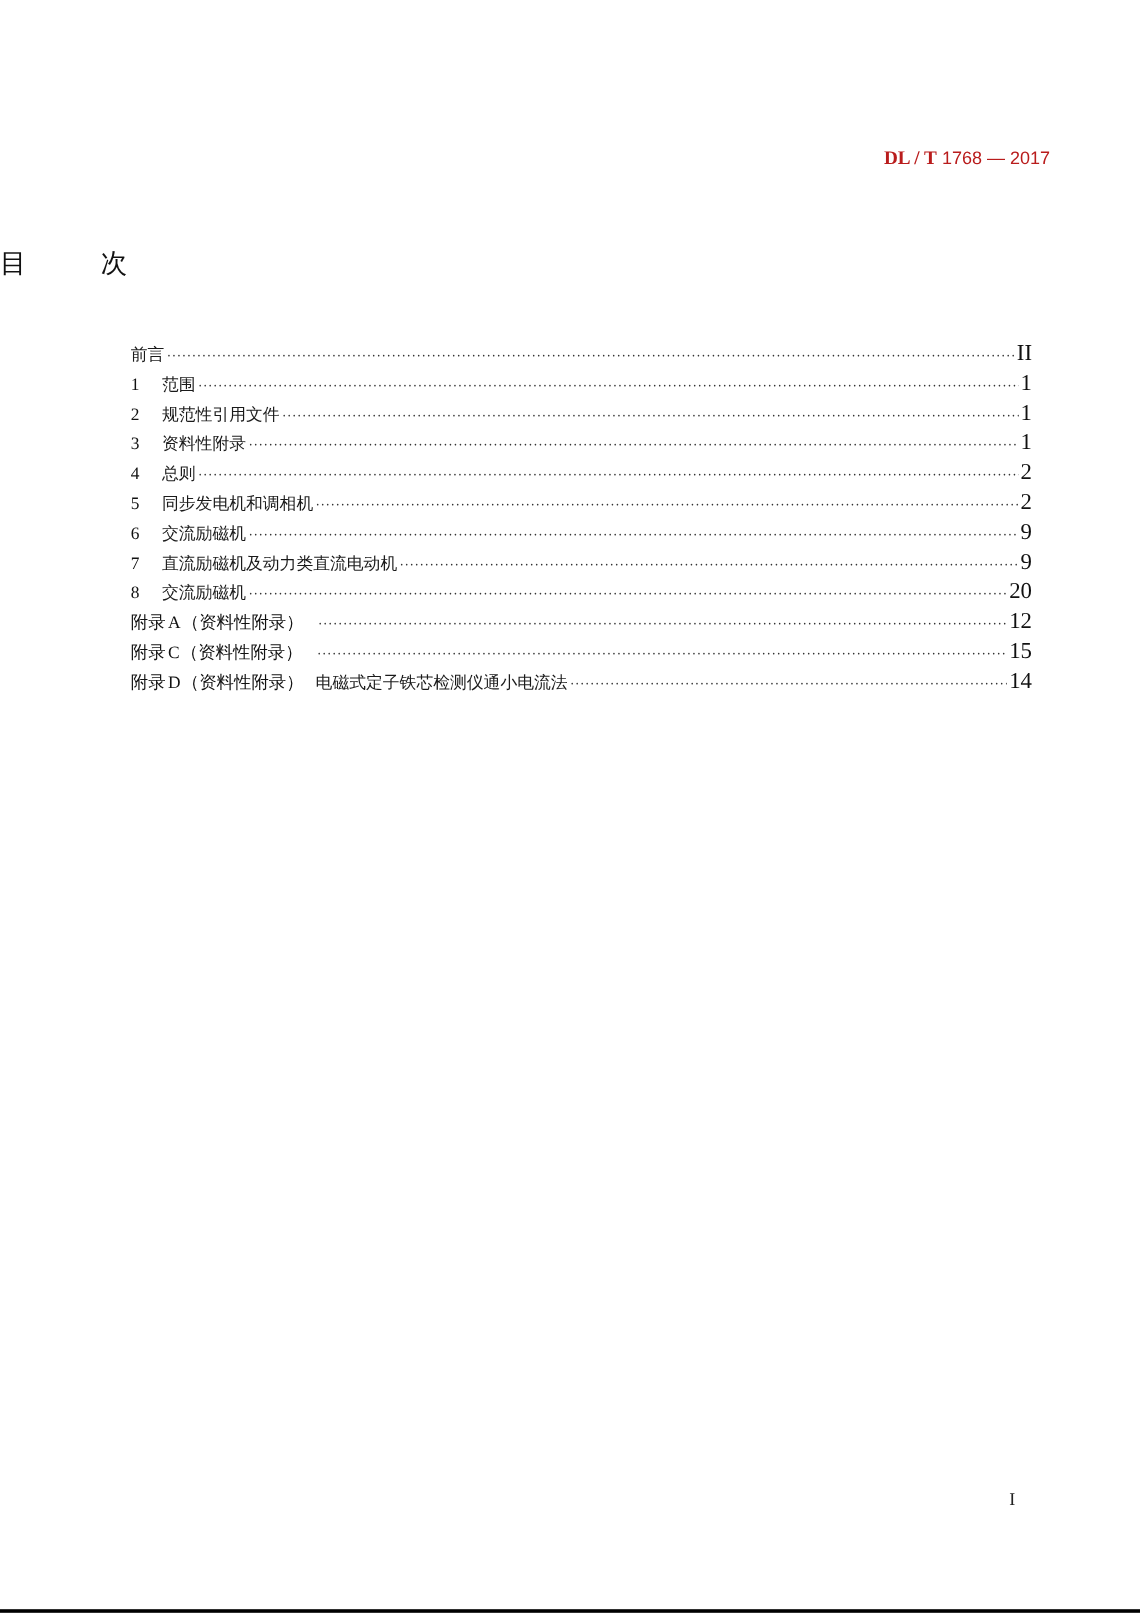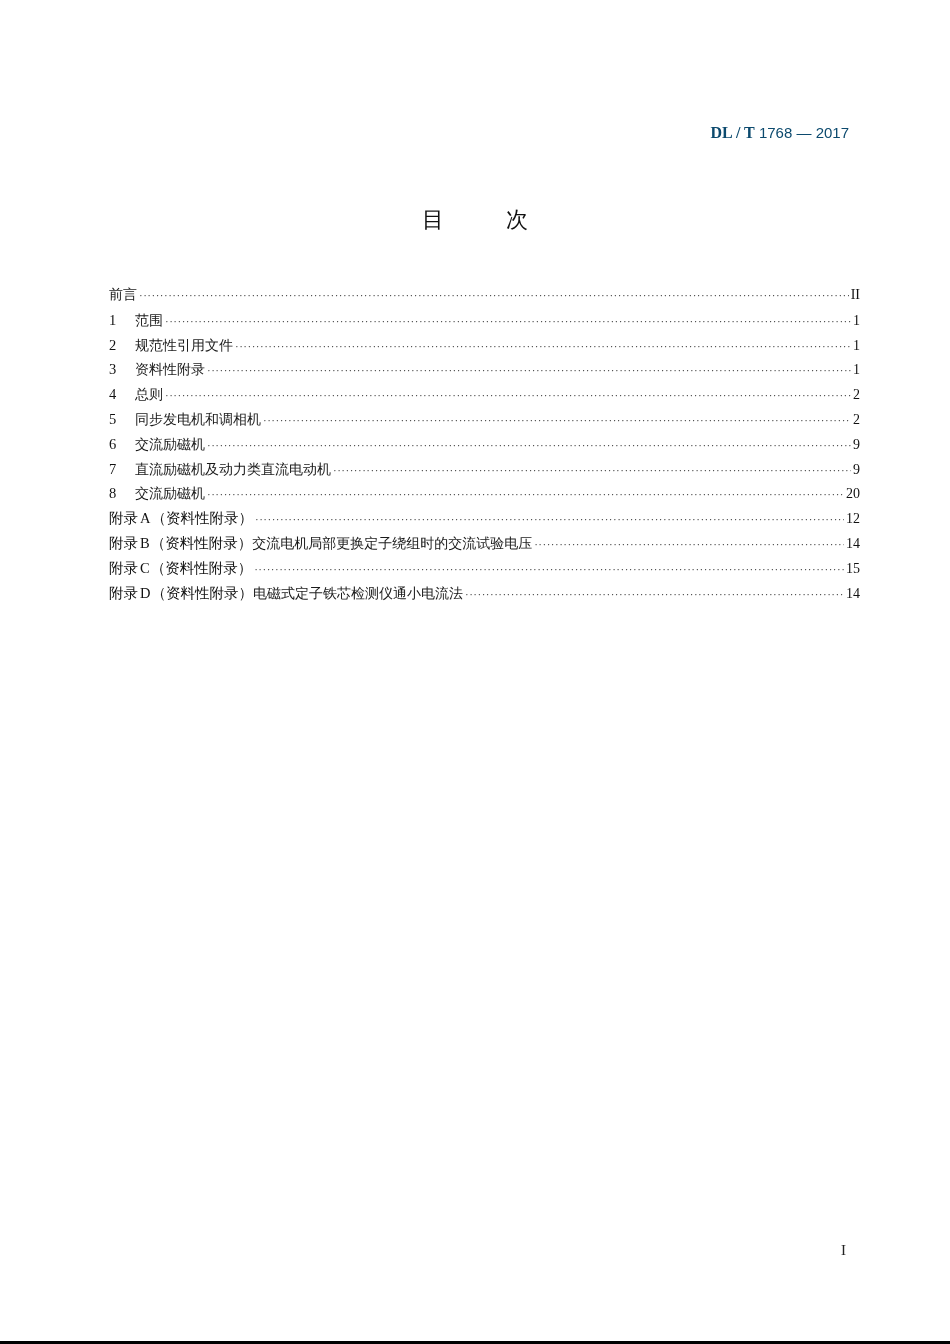--- a/index.html
+++ b/index.html
@@ -11,38 +11,37 @@
     width: 950px;
     height: 1344px;
     position: relative;
     overflow: hidden;
     color: #111111;
     font-family: "DejaVu Serif", "Liberation Serif", serif;
   }
   .std-code {
     position: absolute;
     top: 124px;
-    right: 101px;
+    right: 75px;
     font-family: "Liberation Sans", sans-serif;
     font-size: 15px;
     letter-spacing: 0;
-    color: #0c4a6e;
+    color: #b91c1c;
     white-space: nowrap;
   }
   .std-code .prefix {
     font-family: "Liberation Serif", serif;
     font-weight: bold;
     font-size: 16px;
   }
   .title {
     position: absolute;
     top: 205px;
     left: 0;
     width: 950px;
-    text-align: center;
     font-family: "DejaVu Sans", sans-serif;
     font-size: 22px;
     color: #111;
   }
   .title span { display: inline-block; }
   .title .gap { width: 62px; }
   .toc {
     position: absolute;
     top: 283px;
     left: 109px;
@@ -67,45 +66,45 @@
   }
   .toc-prefix {
     flex: none;
     font-family: "DejaVu Serif", serif;
   }
   .toc-prefix .letter {
     font-family: "Liberation Serif", serif;
     margin: 0 1px 0 2px;
   }
   .toc-prefix .paren {
-    margin-right: 0;
+    margin-right: 10px;
   }
   .toc-title {
     flex: none;
-    font-family: Liberation Serif, serif;
+    font-family: Liberation Sans, sans-serif;
     font-weight: 300;
     font-size: 14px;
     color: #1a1a1a;
   }
   .toc-leader {
     flex: 1 1 auto;
     overflow: hidden;
     margin: 0 2px;
     color: #333;
     font-family: "Liberation Serif", serif;
     font-size: 11px;
     letter-spacing: 0.5px;
   }
   .toc-leader::before {
     content: "························································································································································································";
   }
   .toc-page {
     flex: none;
     font-family: "Liberation Serif", serif;
-    font-size: 14px;
+    font-size: 19px;
     text-align: right;
   }
   .page-footer {
     position: absolute;
     top: 1242px;
     right: 104px;
     font-family: "Liberation Serif", serif;
     font-size: 15px;
     color: #222;
   }
@@ -187,26 +186,20 @@
     <span class="toc-leader"></span>
     <span class="toc-page">20</span>
   </li>
 
   <li class="toc-row">
     <span class="toc-prefix"><span>附录</span><span class="letter">A</span><span class="paren">（资料性附录）</span></span>
     <span class="toc-leader"></span>
     <span class="toc-page">12</span>
   </li>
   <li class="toc-row">
-    <span class="toc-prefix"><span>附录</span><span class="letter">B</span><span class="paren">（资料性附录）</span></span>
-    <span class="toc-title">交流电机局部更换定子绕组时的交流试验电压</span>
-    <span class="toc-leader"></span>
-    <span class="toc-page">14</span>
-  </li>
-  <li class="toc-row">
     <span class="toc-prefix"><span>附录</span><span class="letter">C</span><span class="paren">（资料性附录）</span></span>
     <span class="toc-leader"></span>
     <span class="toc-page">15</span>
   </li>
   <li class="toc-row">
     <span class="toc-prefix"><span>附录</span><span class="letter">D</span><span class="paren">（资料性附录）</span></span>
     <span class="toc-title">电磁式定子铁芯检测仪通小电流法</span>
     <span class="toc-leader"></span>
     <span class="toc-page">14</span>
   </li>

